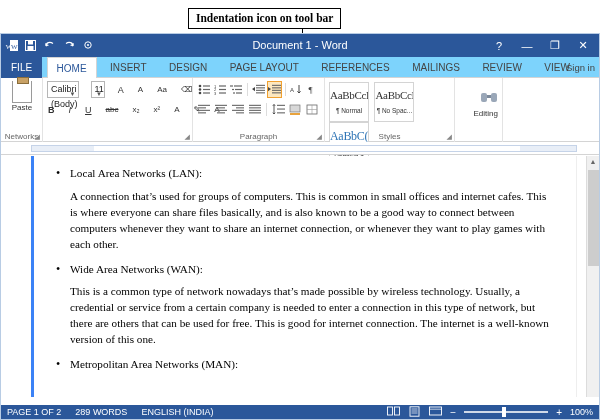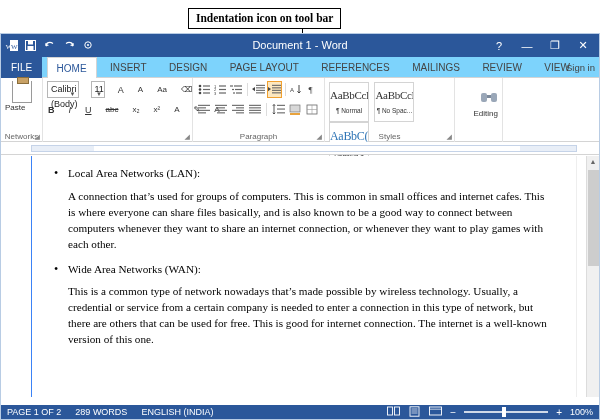--- a/index.html
+++ b/index.html
@@ -92,21 +92,21 @@
     position:absolute; bottom:0px; left:0; right:0; text-align:center;
     font-size:8px; color:#666; height:11px; line-height:11px;
   }
   .rgroup-dialog {
     position:absolute; bottom:1px; right:2px; font-size:7px; color:#888;
   }
 
   
   .clip { width:42px; }
   .clip-paste {
-    width:34px; margin:1px auto 0 auto; 
+    width:34px; margin:1px auto 0 auto; text-align:center;
   }
   .clip-icon {
     width:20px; height:22px; margin:0 auto; background:#fff;
     border:1px solid #9a9a9a; border-top:none; position:relative;
   }
   .clip-icon:before {
     content:""; position:absolute; left:4px; top:-4px; width:10px; height:5px;
     background:#c8a165; border:1px solid #8a6d3b;
   }
   .clip-txt { font-size:8px; color:#333; margin-top:0px; }
@@ -169,21 +169,21 @@
     position:absolute; left:62px; right:56px; top:0px; height:5px; background:#fff;
   }
 
   
   .docarea {
     position:absolute; top:122px; left:0; right:0; bottom:22px;
     background:#ffffff; overflow:hidden;
   }
   .page {
     position:absolute; left:30px; right:22px; top:0; bottom:0;
-    background:#fff; border-left:1px solid #3b82f6; border-right:1px solid #eee;
+    background:#fff; border-left:3px solid #3b82f6; border-right:1px solid #eee;
   }
   .doc-body {
     padding:10px 22px 0 22px;
     font-family:"Liberation Serif", serif;
     font-size:11.2px; color:#000; line-height:1.42;
   }
   ul.bullets { margin:0; padding:0; list-style:none; }
   li.bullet {
     position:relative; padding-left:14px; margin-bottom:2px;
   }
@@ -511,20 +511,23 @@
     <div class="page">
       <div class="doc-body">
         <ul class="bullets">
           <li class="bullet">Local Area Networks (LAN):</li>
         </ul>
         <p class="para">A connection that’s used for groups of computers. This is common in small offices and internet cafes. This is where everyone can share files basically, and is also known to be a good way to connect between computers whenever they want to share an internet connection, or whenever they want to play games with each other.</p>
         <ul class="bullets">
           <li class="bullet">Wide Area Networks (WAN):</li>
         </ul>
         <p class="para">This is a common type of network nowadays that’s made possible by wireless technology. Usually, a credential or service from a certain company is needed to enter a connection in this type of network, but there are others that can be used for free. This is good for internet connection. The internet is a well-known version of this one.</p>
+        <ul class="bullets">
+          <li class="bullet">Metropolitan Area Networks (MAN):</li>
+        </ul>
       </div>
     </div>
   </div>
 
   <div class="vscroll">
     <div class="vs-arrow">▲</div>
     <div class="vs-thumb"></div>
   </div>
 
   <div class="statusbar">

